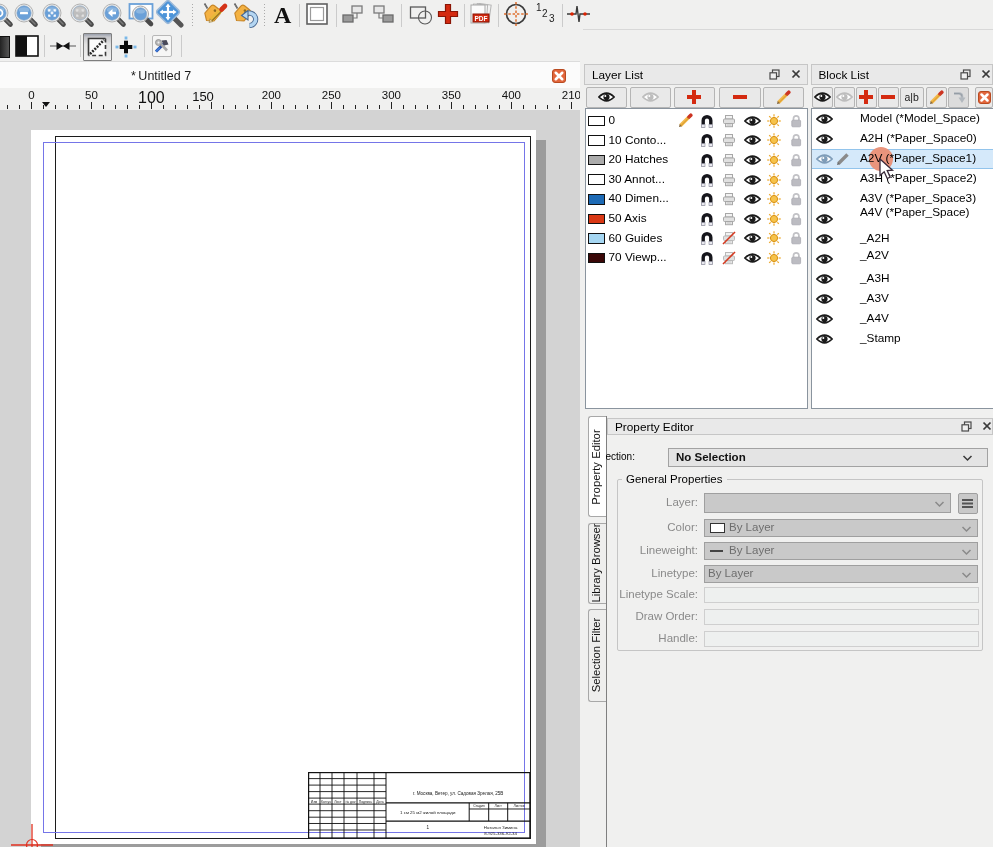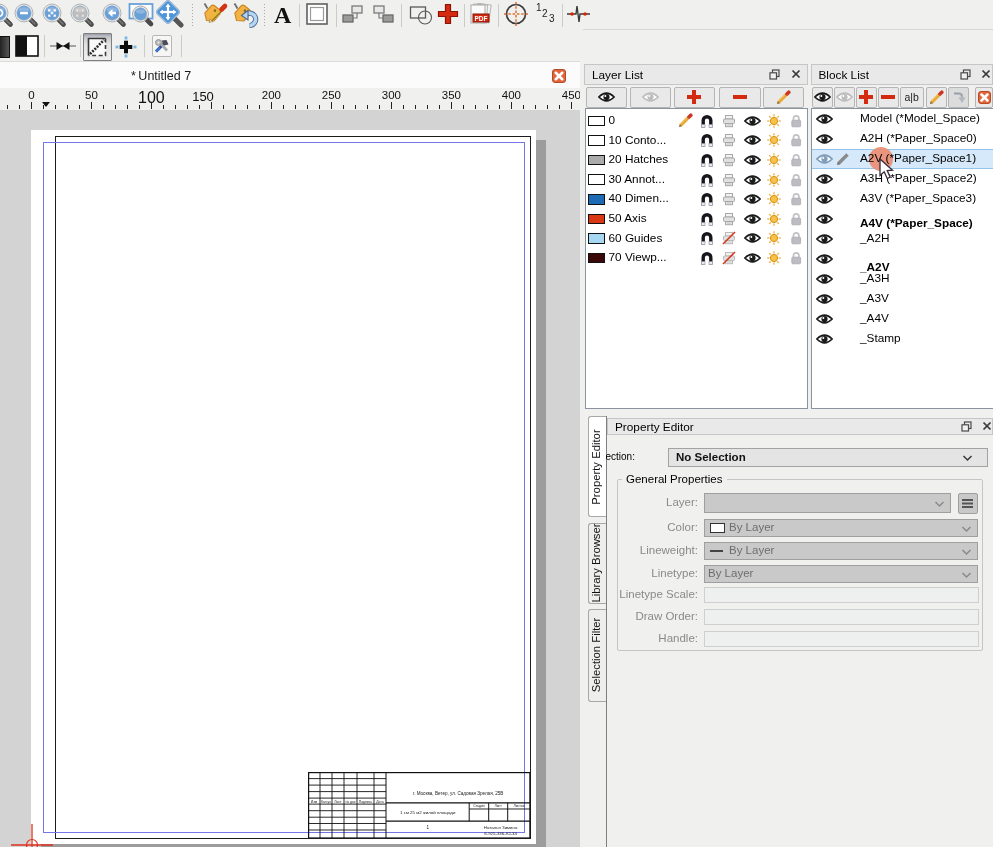--- a/index.html
+++ b/index.html
@@ -284,21 +284,21 @@
 <div class="abs" style="left:571.4px;top:101.7px;width:1px;height:7.5px;background:#222"></div>
 <div class="lbl" style="left:31.4px;top:89px;font-size:11.5px;color:#111;transform:translateX(-50%)">0</div>
 <div class="lbl" style="left:91.4px;top:89px;font-size:11.5px;color:#111;transform:translateX(-50%)">50</div>
 <div class="lbl" style="left:151.4px;top:89px;font-size:16px;color:#111;transform:translateX(-50%)">100</div>
 <div class="lbl" style="left:203px;top:89px;font-size:13px;color:#111;transform:translateX(-50%)">150</div>
 <div class="lbl" style="left:271.4px;top:89px;font-size:11.5px;color:#111;transform:translateX(-50%)">200</div>
 <div class="lbl" style="left:331.4px;top:89px;font-size:11.5px;color:#111;transform:translateX(-50%)">250</div>
 <div class="lbl" style="left:391.4px;top:89px;font-size:11.5px;color:#111;transform:translateX(-50%)">300</div>
 <div class="lbl" style="left:451.4px;top:89px;font-size:11.5px;color:#111;transform:translateX(-50%)">350</div>
 <div class="lbl" style="left:511.4px;top:89px;font-size:11.5px;color:#111;transform:translateX(-50%)">400</div>
-<div class="lbl" style="left:571.4px;top:89px;font-size:11.5px;color:#111;transform:translateX(-50%)">450</div>
+<div class="lbl" style="left:571.4px;top:89px;font-size:11.5px;color:#111;transform:translateX(-50%)">210</div>
 <div class="abs" style="left:41.5px;top:101.5px;width:0;height:0;border-left:4px solid transparent;border-right:4px solid transparent;border-top:5px solid #111"></div>
 <div class="abs" style="left:0px;top:110px;width:580px;height:737px;background:#d3d3d3;overflow:hidden"></div>
 <div class="abs" style="left:41.4px;top:140.4px;width:504.7px;height:706.6px;background:#9c9c9c"></div>
 <div class="abs" style="left:31.4px;top:130.4px;width:504.7px;height:714px;background:#fff"></div>
 <div class="abs" style="left:55.4px;top:135.8px;width:473.6px;height:701px;border:1.5px solid #1c1c1c"></div>
 <div class="abs" style="left:43.3px;top:141.8px;width:479.7px;height:689.3px;border:1.2px solid #7575e8"></div>
 <div class="abs" style="left:308px;top:771.7px;width:222.5px;height:66.6px">
     <svg width="222.5" height="66.6" viewBox="0 0 222.5 66.6" style="display:block;">
       <rect x="0.6" y="0.6" width="221.3" height="65.39999999999999" fill="none" stroke="#111" stroke-width="1.2"></rect>
       <line x1="12" y1="0" x2="12" y2="66.6" stroke="#111" stroke-width="0.9"></line>
@@ -860,37 +860,37 @@
     </svg>
   </div>
 <div class="lbl" style="left:860px;top:191.1px;font-size:11.8px;color:#000;">A3V (*Paper_Space3)</div>
 <div class="abs" style="left:816px;top:213.0px">
     <svg width="17" height="12" viewBox="0 0 17 12" style="display:block;width:17px;height:12px">
     <path d="M0.8 6 Q8.5 -1.8 16.2 6 Q8.5 13.8 0.8 6 Z" fill="#fff" stroke="#1a1a1a" stroke-width="1.6"></path>
     <circle cx="8.5" cy="6" r="3.1" fill="#1a1a1a"></circle>
     <circle cx="7.3" cy="4.9" r="1" fill="#fff"></circle>
     </svg>
   </div>
-<div class="lbl" style="left:860px;top:216px;font-size:11.8px;color:#000;font-weight:bold;">A4V (*Paper_Space)</div>
+<div class="lbl" style="left:860px;top:205px;font-size:11.8px;color:#000;">A4V (*Paper_Space)</div>
 <div class="abs" style="left:816px;top:233.0px">
     <svg width="17" height="12" viewBox="0 0 17 12" style="display:block;width:17px;height:12px">
     <path d="M0.8 6 Q8.5 -1.8 16.2 6 Q8.5 13.8 0.8 6 Z" fill="#fff" stroke="#1a1a1a" stroke-width="1.6"></path>
     <circle cx="8.5" cy="6" r="3.1" fill="#1a1a1a"></circle>
     <circle cx="7.3" cy="4.9" r="1" fill="#fff"></circle>
     </svg>
   </div>
 <div class="lbl" style="left:860px;top:231.1px;font-size:11.8px;color:#000;">_A2H</div>
 <div class="abs" style="left:816px;top:253.0px">
     <svg width="17" height="12" viewBox="0 0 17 12" style="display:block;width:17px;height:12px">
     <path d="M0.8 6 Q8.5 -1.8 16.2 6 Q8.5 13.8 0.8 6 Z" fill="#fff" stroke="#1a1a1a" stroke-width="1.6"></path>
     <circle cx="8.5" cy="6" r="3.1" fill="#1a1a1a"></circle>
     <circle cx="7.3" cy="4.9" r="1" fill="#fff"></circle>
     </svg>
   </div>
-<div class="lbl" style="left:860px;top:260px;font-size:11.8px;color:#000;font-weight:bold;">_A2V</div>
+<div class="lbl" style="left:860px;top:248px;font-size:11.8px;color:#000;">_A2V</div>
 <div class="abs" style="left:816px;top:273.0px">
     <svg width="17" height="12" viewBox="0 0 17 12" style="display:block;width:17px;height:12px">
     <path d="M0.8 6 Q8.5 -1.8 16.2 6 Q8.5 13.8 0.8 6 Z" fill="#fff" stroke="#1a1a1a" stroke-width="1.6"></path>
     <circle cx="8.5" cy="6" r="3.1" fill="#1a1a1a"></circle>
     <circle cx="7.3" cy="4.9" r="1" fill="#fff"></circle>
     </svg>
   </div>
 <div class="lbl" style="left:860px;top:271.1px;font-size:11.8px;color:#000;">_A3H</div>
 <div class="abs" style="left:816px;top:293.0px">
     <svg width="17" height="12" viewBox="0 0 17 12" style="display:block;width:17px;height:12px">

